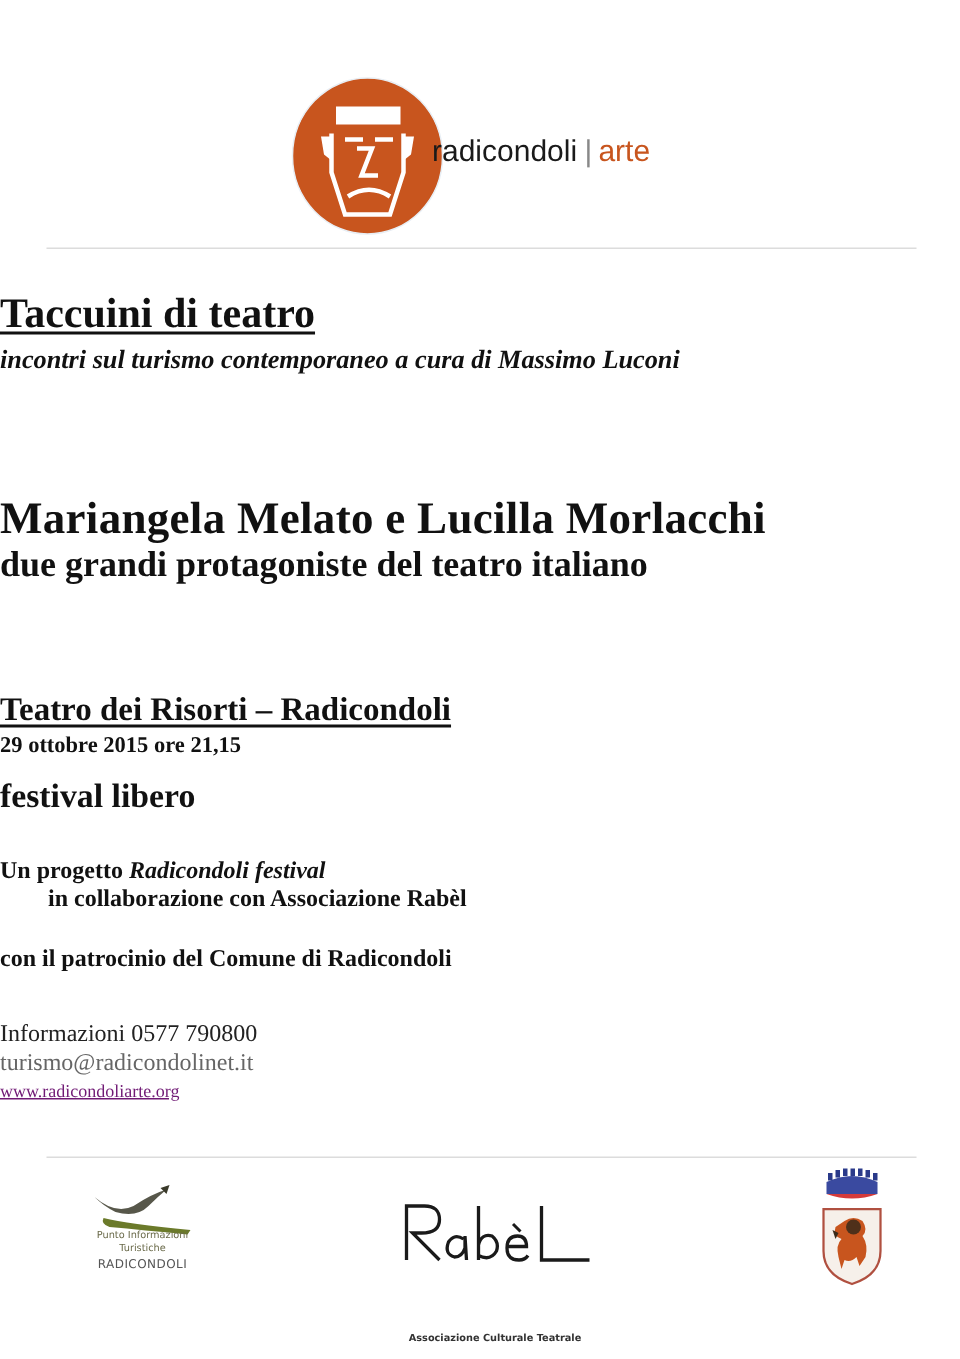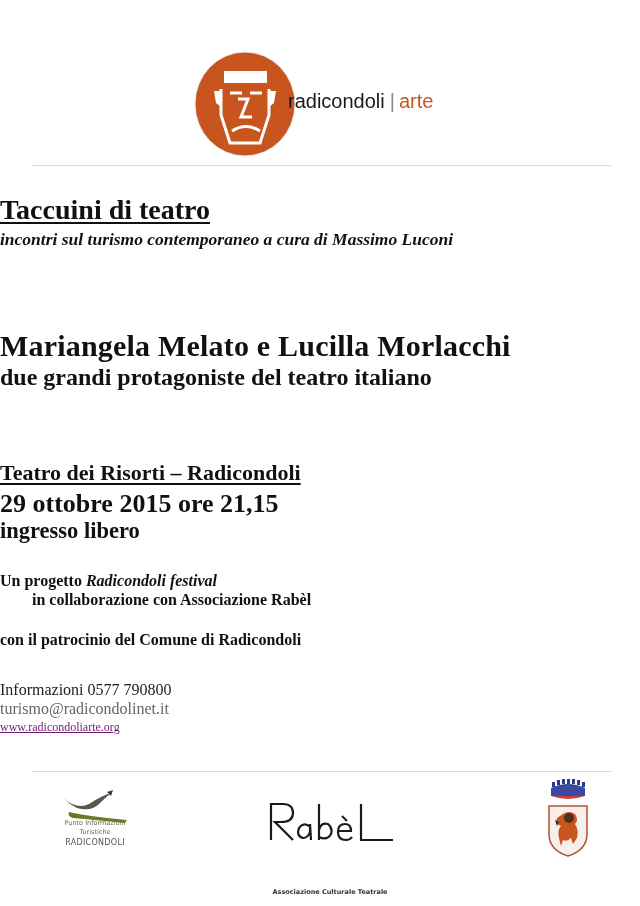--- a/index.html
+++ b/index.html
@@ -18,21 +18,21 @@
   .rule { position: absolute; left: 31px; width: 580px; height: 1px; background: #dcdcdc; }
 
   
   .title { top: 194px; font-family: "Liberation Serif", serif; font-weight: bold; font-size: 28px; text-decoration: underline; text-decoration-thickness: 2px; text-underline-offset: 3px; }
   .subtitle { top: 229px; font-family: "Liberation Serif", serif; font-weight: bold; font-style: italic; font-size: 17.5px; }
 
   .headline { top: 329px; font-family: "Liberation Serif", serif; font-weight: bold; font-size: 30px; letter-spacing: 0.2px; }
   .subheadline { top: 364px; font-family: "Liberation Serif", serif; font-weight: bold; font-size: 24px; }
 
   .venue { top: 460px; font-family: "Liberation Serif", serif; font-weight: bold; font-size: 22px; text-decoration: underline; text-underline-offset: 3px; }
-  .date { top: 489px; font-family: "Liberation Serif", serif; font-weight: bold; font-size: 26px; }
+  .date { top: 489px; font-family: "Liberation Serif", serif; font-weight: bold; font-size: 15px; }
   .entry { top: 518px; font-family: "Liberation Serif", serif; font-weight: bold; font-size: 22.5px; }
 
   .project { top: 572px; font-family: "Liberation Serif", serif; font-weight: bold; font-size: 16px; }
   .project em { font-style: italic; }
   .collab { top: 591px; font-family: "Liberation Serif", serif; font-weight: bold; font-size: 16px; padding-left: 32px; }
   .patron { top: 631px; font-family: "Liberation Serif", serif; font-weight: bold; font-size: 16px; }
 
   .info { top: 681px; font-family: "Liberation Serif", serif; font-size: 16px; color: #222; }
   .email { top: 700px; font-family: "Liberation Serif", serif; font-size: 16px; color: #666; }
   .web { top: 720px; font-family: "Liberation Serif", serif; font-size: 12px; color: #701a75; text-decoration: underline; }
@@ -75,21 +75,21 @@
 <div class="rule" style="top:165px;"></div>
 
 <div class="center-line title">Taccuini di teatro</div>
 <div class="center-line subtitle">incontri sul turismo contemporaneo a cura di Massimo Luconi</div>
 
 <div class="center-line headline">Mariangela Melato e Lucilla Morlacchi</div>
 <div class="center-line subheadline">due grandi protagoniste del teatro italiano</div>
 
 <div class="center-line venue">Teatro dei Risorti – Radicondoli</div>
 <div class="center-line date">29 ottobre 2015 ore 21,15</div>
-<div class="center-line entry">ingresso libero</div>
+<div class="center-line entry">festival libero</div>
 
 <div class="center-line project"><span>Un progetto </span><em>Radicondoli festival</em></div>
 <div class="center-line collab">in collaborazione con Associazione Rabèl</div>
 <div class="center-line patron">con il patrocinio del Comune di Radicondoli</div>
 
 <div class="center-line info">Informazioni  0577 790800</div>
 <div class="center-line email">turismo@radicondolinet.it</div>
 <div class="center-line web">www.radicondoliarte.org</div>
 
 <div class="rule" style="top:771px;"></div>

